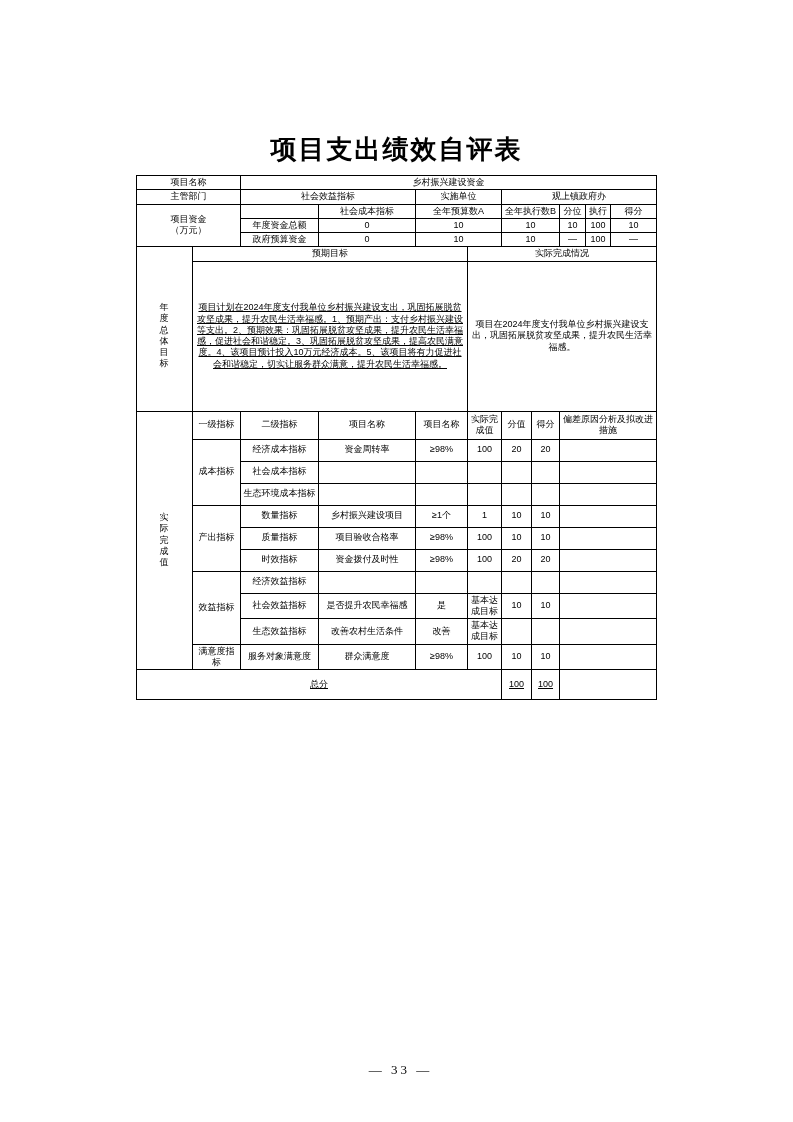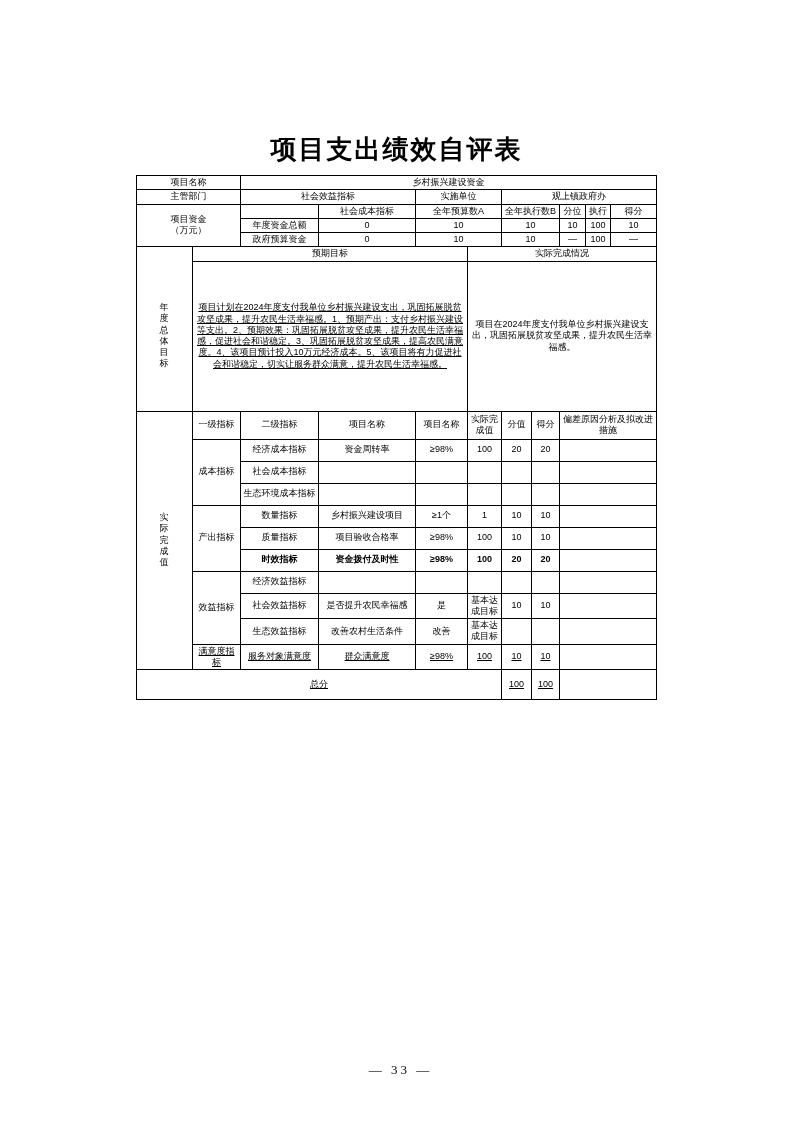--- a/index.html
+++ b/index.html
@@ -244,21 +244,21 @@
     <tr style="height:22px;">
       <td colspan="2">质量指标</td>
       <td colspan="2">项目验收合格率</td>
       <td>≥98%</td>
       <td>100</td>
       <td>10</td>
       <td>10</td>
       <td colspan="3"></td>
     </tr>
 
-    <tr style="height:22px;font-weight:bold;">
+    <tr style="height:22px;">
       <td colspan="2">时效指标</td>
       <td colspan="2">资金拨付及时性</td>
       <td>≥98%</td>
       <td>100</td>
       <td>20</td>
       <td>20</td>
       <td colspan="3"></td>
     </tr>
 
     <tr style="height:22px;">
@@ -285,21 +285,21 @@
     <tr style="height:22px;">
       <td colspan="2">生态效益指标</td>
       <td colspan="2">改善农村生活条件</td>
       <td>改善</td>
       <td class="tight">基本达成目标</td>
       <td></td>
       <td></td>
       <td colspan="3"></td>
     </tr>
 
-    <tr style="height:22px;text-decoration:underline;">
+    <tr style="height:22px;">
       <td>满意度指标</td>
       <td colspan="2">服务对象满意度</td>
       <td colspan="2">群众满意度</td>
       <td>≥98%</td>
       <td>100</td>
       <td>10</td>
       <td>10</td>
       <td colspan="3"></td>
     </tr>
 

